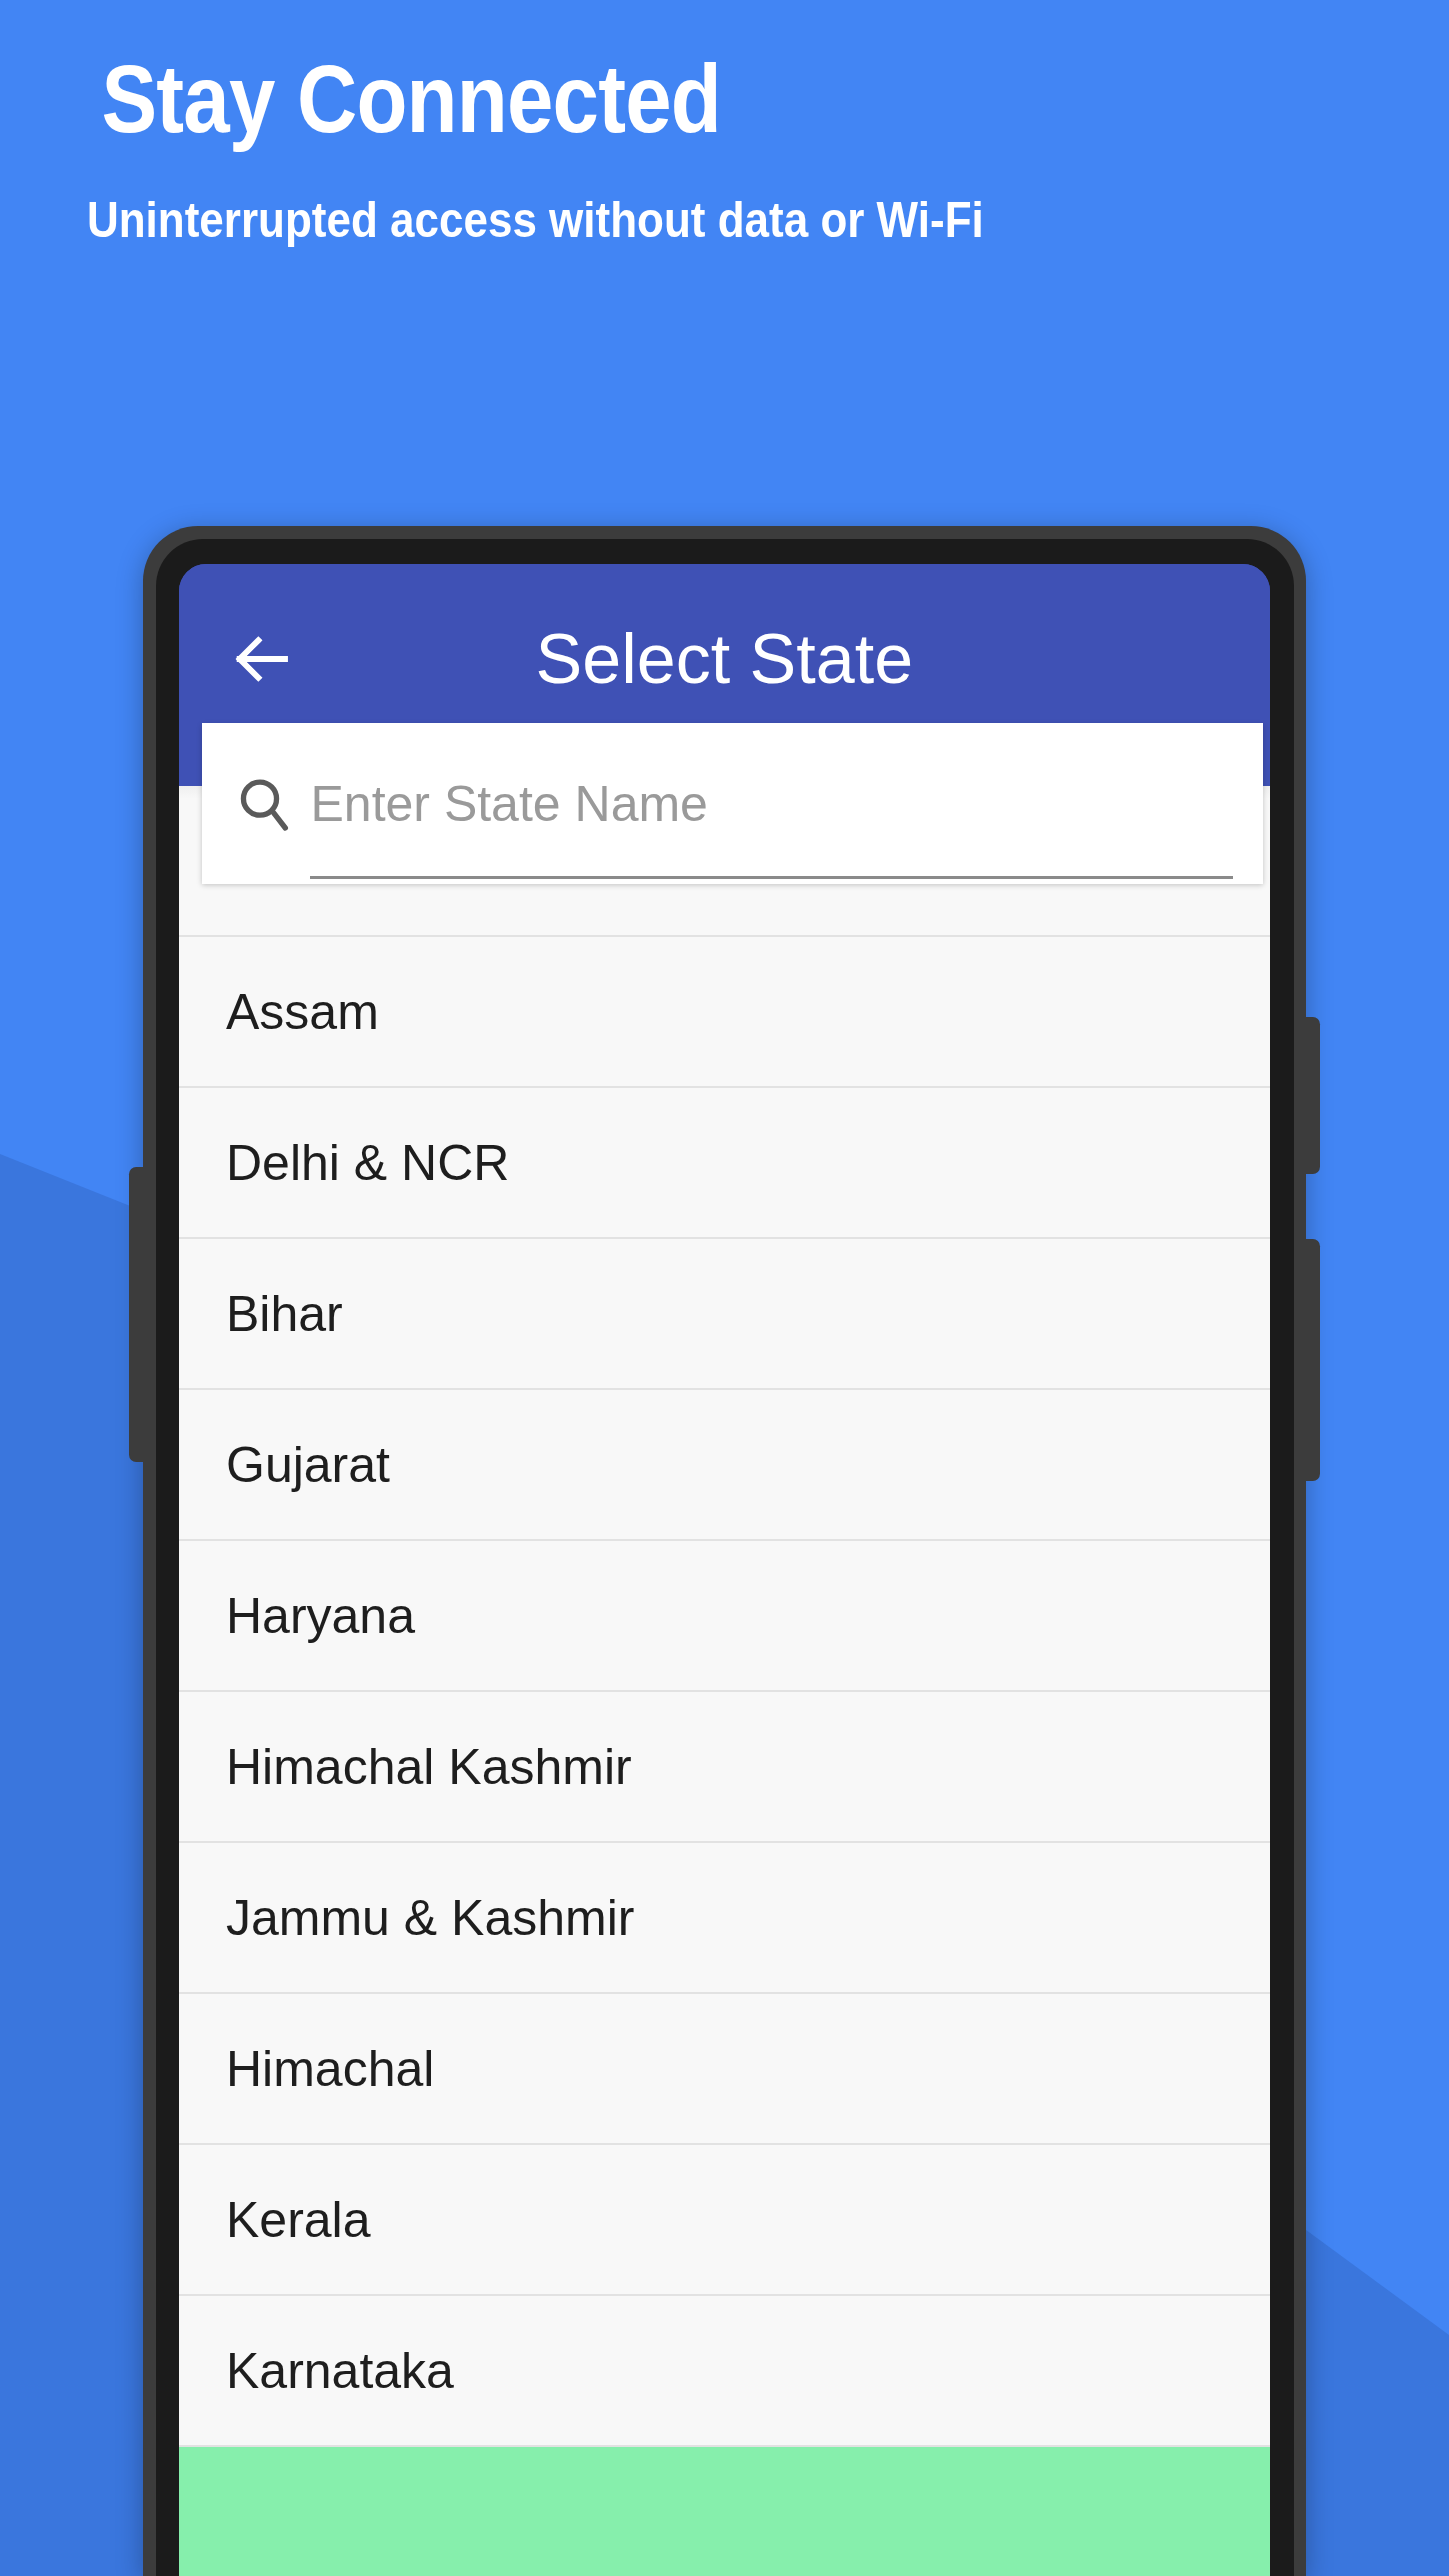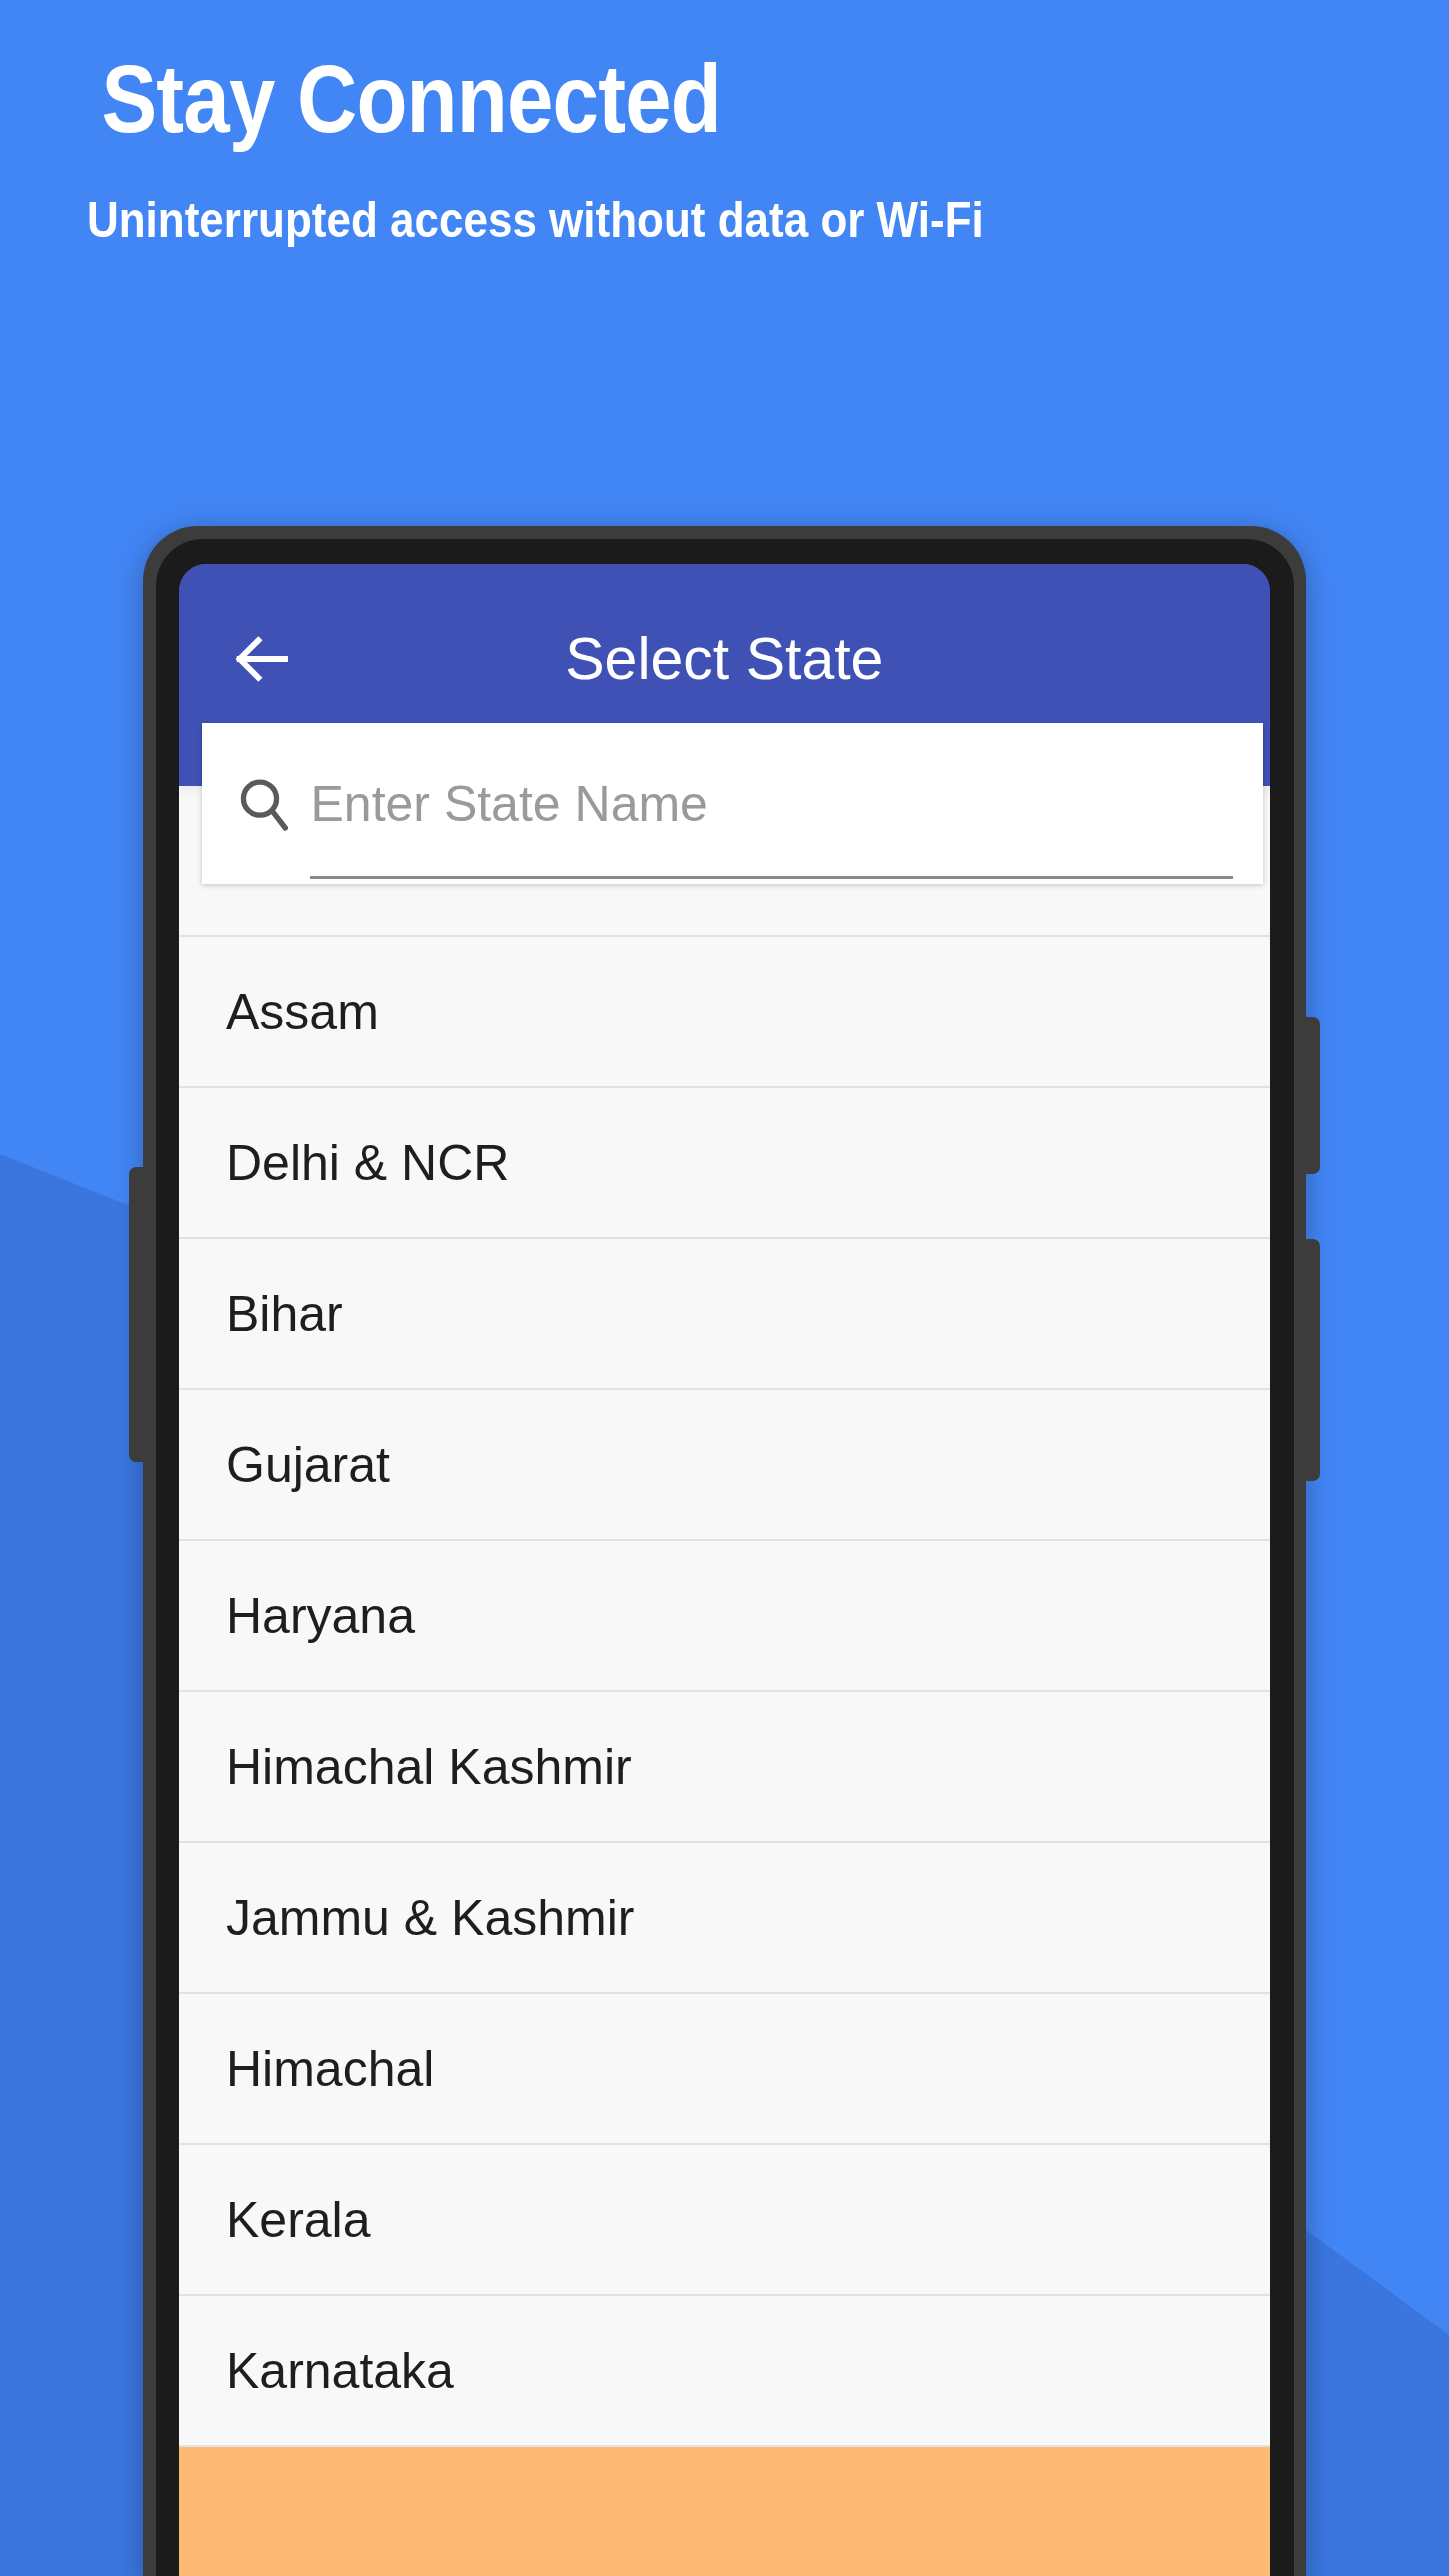--- a/index.html
+++ b/index.html
@@ -105,21 +105,21 @@
     width:125px; height:125px;
     margin-left:19.7px;
     display:flex; align-items:center; justify-content:center;
     flex:0 0 auto; cursor:pointer;
   }
   .back-btn svg{ width:64px; height:64px; display:block; }
   .appbar-title{
     flex:1 1 auto;
     text-align:center;
     color:#ffffff;
-    font-size:59px;
+    font-size:70px;
     font-weight:400;
     margin-right:145px;
     white-space:nowrap;
   }
 
   
   .search-wrap{
     position:absolute;
     top:159px; left:7.2px; right:7.2px;
     height:161px;
@@ -159,21 +159,21 @@
   }
 
   
   .appbar-strip{
     height:32px;
     background:#3f51b5;
   }
 
   
   .state-list{
-    background:#fdba74;
+    background:#86efac;
     height:calc(100% - 222px);
     overflow:hidden;
   }
   .state-row{
     height:151px;
     display:flex; align-items:center;
     padding-left:47px;
     border-bottom:2.7px solid #e2e2e2;
     background:#f8f8f8;
     cursor:pointer;

